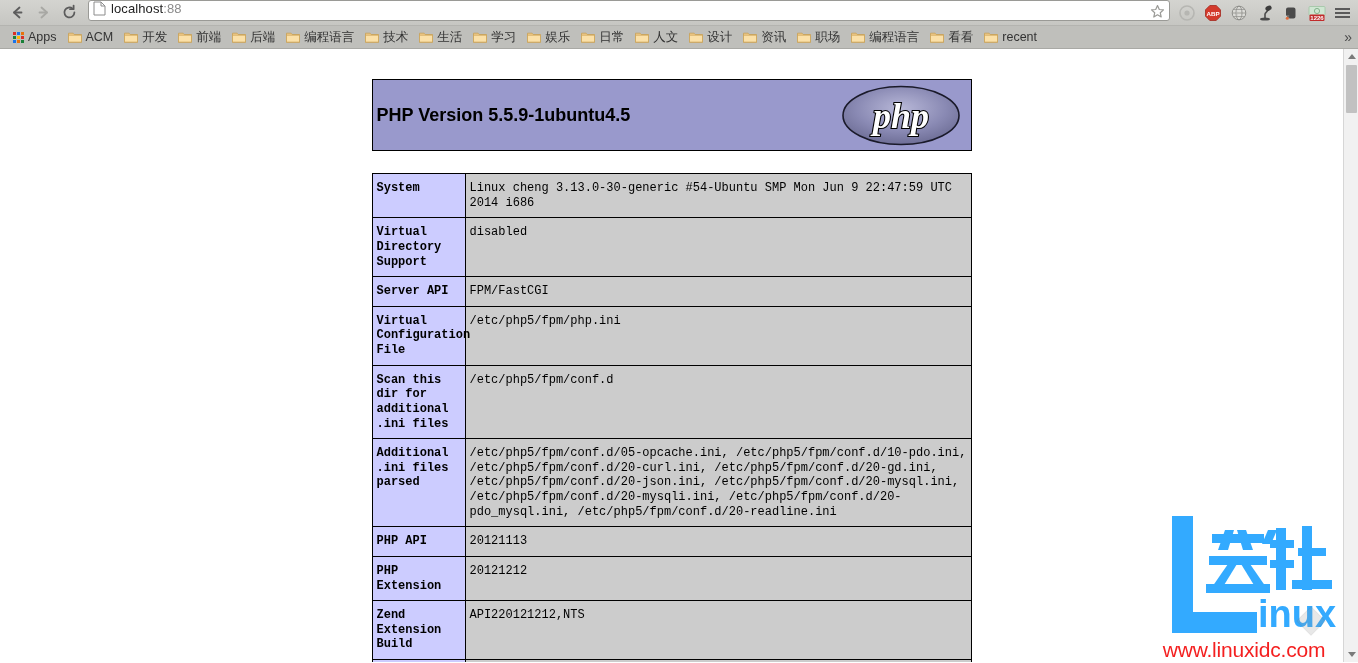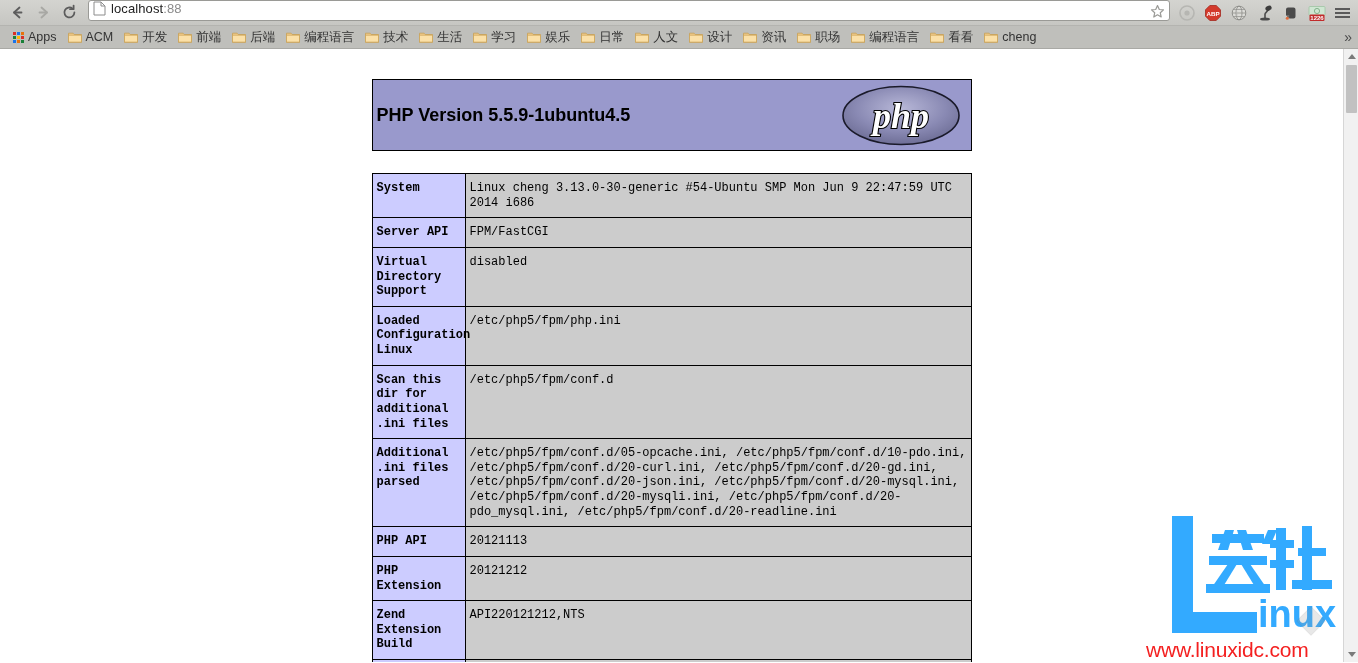--- a/index.html
+++ b/index.html
@@ -184,21 +184,21 @@
     position: absolute;
     right: 16px;
     bottom: 0px;
     width: 196px;
     pointer-events: none;
     user-select: none;
   }
   .wm-logo { display: block; width: 196px; height: 140px; }
   .wm-url {
     display: block;
-    text-align: left;
+    text-align: center;
     color: #f42020;
     font-size: 21px;
     font-family: "Liberation Sans", sans-serif;
     margin-top: -6px;
     letter-spacing: -0.2px;
   }
   .scroll-top {
     position: absolute;
     right: 32px;
     bottom: 26px;
@@ -461,21 +461,21 @@
             <path d="M0.5 2.2 h4.6 l1.1 1.3 h7.3 v7.8 h-13 z" fill="#f2cd8b" stroke="#c79f55" stroke-width="0.8"></path>
             <path d="M0.5 4.2 h13 v6.9 h-13 z" fill="#fbe0a8" stroke="#c79f55" stroke-width="0.7"></path>
           </svg>
           <span class="bm-label">看看</span>
         </div>
         <div class="bm">
           <svg class="folder-ico" viewBox="0 0 14 12">
             <path d="M0.5 2.2 h4.6 l1.1 1.3 h7.3 v7.8 h-13 z" fill="#f2cd8b" stroke="#c79f55" stroke-width="0.8"></path>
             <path d="M0.5 4.2 h13 v6.9 h-13 z" fill="#fbe0a8" stroke="#c79f55" stroke-width="0.7"></path>
           </svg>
-          <span class="bm-label">cheng</span>
+          <span class="bm-label">recent</span>
         </div>
       </div>
     <span class="bm-overflow">»</span>
   </div>
 
   <div class="viewport">
     <div class="page-content">
       <div class="center-wrap">
 
         <div class="php-banner">
@@ -493,29 +493,29 @@
           </svg>
         </div>
 
         <table class="info">
           <tbody id="info-body">
               <tr>
                 <td class="k">System</td>
                 <td class="v">Linux cheng 3.13.0-30-generic #54-Ubuntu SMP Mon Jun 9 22:47:59 UTC 2014 i686</td>
               </tr>
               <tr>
+                <td class="k">Virtual Directory Support</td>
+                <td class="v">disabled</td>
+              </tr>
+              <tr>
                 <td class="k">Server API</td>
                 <td class="v">FPM/FastCGI</td>
               </tr>
               <tr>
-                <td class="k">Virtual Directory Support</td>
-                <td class="v">disabled</td>
-              </tr>
-              <tr>
-                <td class="k">Loaded Configuration Linux</td>
+                <td class="k">Virtual Configuration File</td>
                 <td class="v">/etc/php5/fpm/php.ini</td>
               </tr>
               <tr>
                 <td class="k">Scan this dir for additional .ini files</td>
                 <td class="v">/etc/php5/fpm/conf.d</td>
               </tr>
               <tr>
                 <td class="k">Additional .ini files parsed</td>
                 <td class="v">/etc/php5/fpm/conf.d/05-opcache.ini, /etc/php5/fpm/conf.d/10-pdo.ini, /etc/php5/fpm/conf.d/20-curl.ini, /etc/php5/fpm/conf.d/20-gd.ini, /etc/php5/fpm/conf.d/20-json.ini, /etc/php5/fpm/conf.d/20-mysql.ini, /etc/php5/fpm/conf.d/20-mysqli.ini, /etc/php5/fpm/conf.d/20-pdo_mysql.ini, /etc/php5/fpm/conf.d/20-readline.ini</td>
               </tr>

